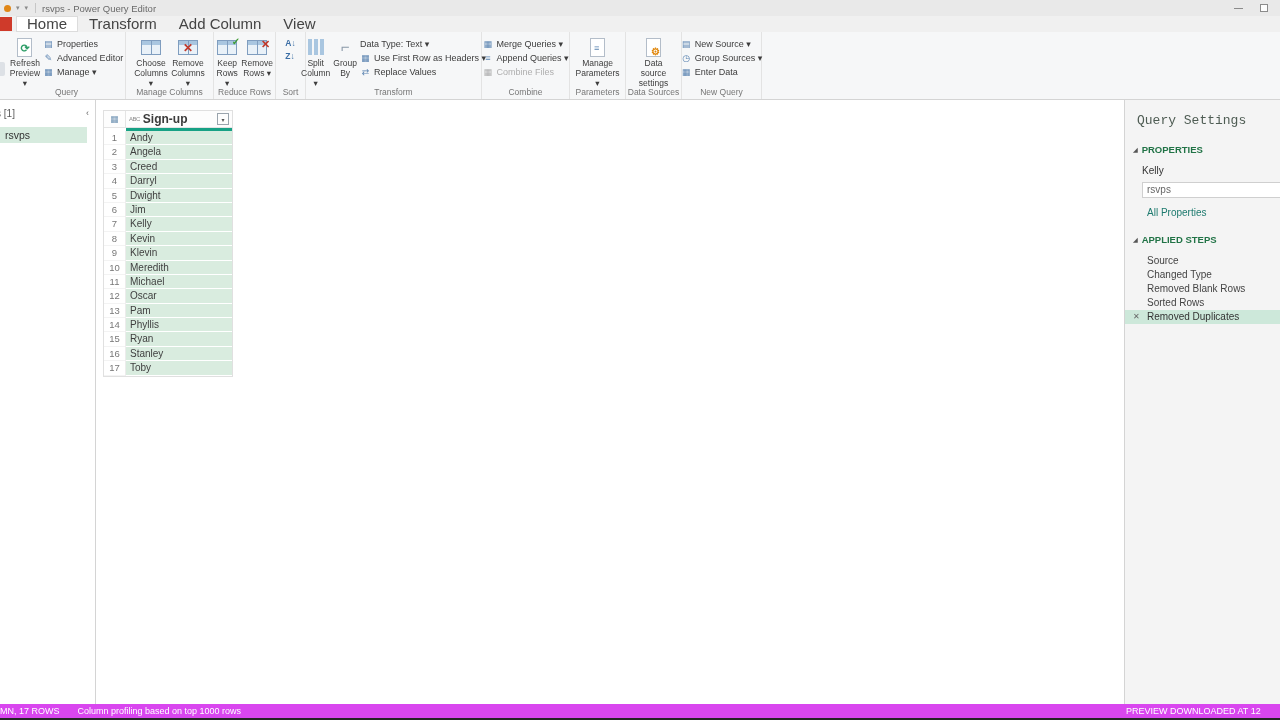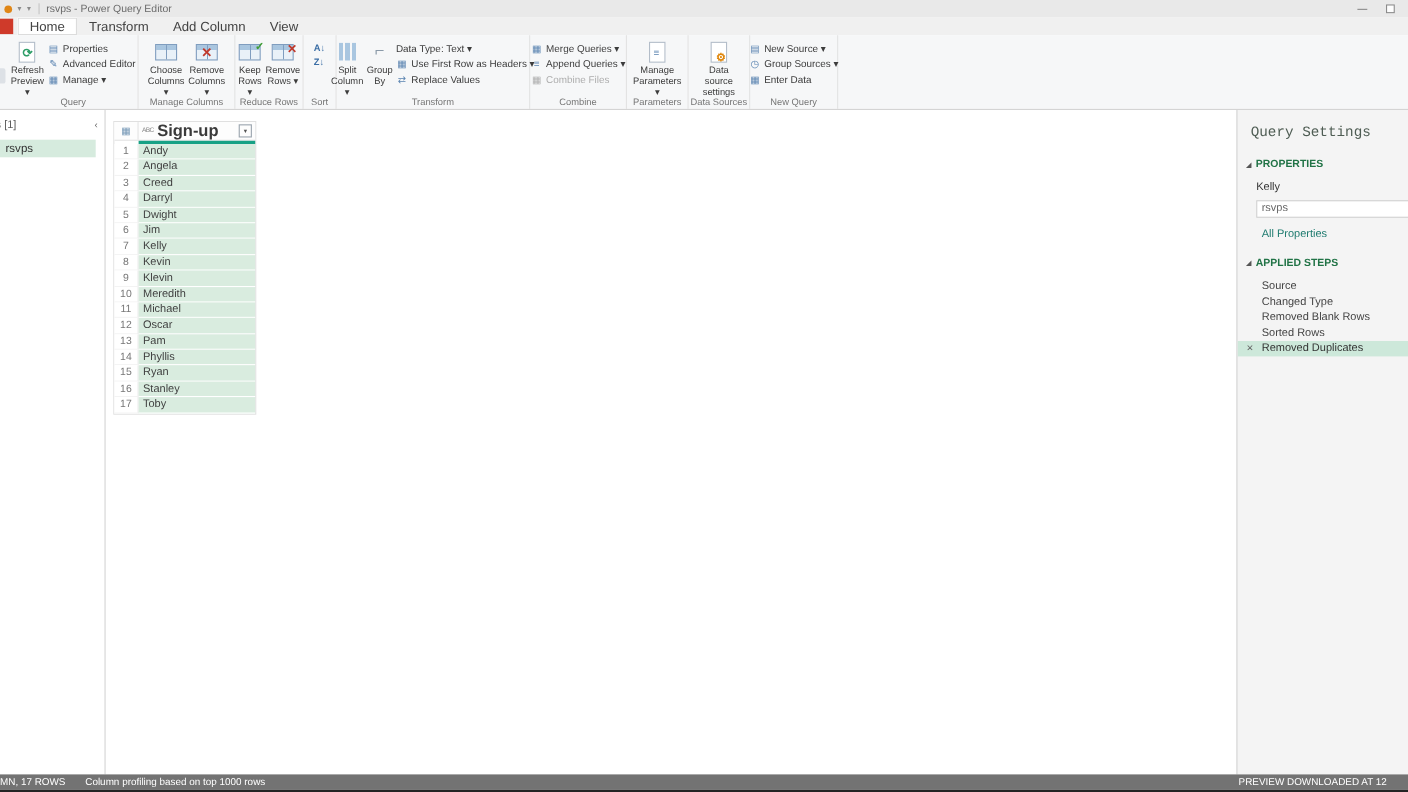--- a/index.html
+++ b/index.html
@@ -14,21 +14,21 @@
   .qat-arrow { font-size:7px; color:#8a8a8a; margin-left:5px; }
   .tb-sep { width:1px; height:10px; background:#c6c6c6; margin:0 6px 0 7px; }
   .win-controls { margin-left:auto; display:flex; align-items:center; gap:17px; margin-right:12px; }
   .min-glyph { width:9px; height:1px; background:#8b8b8b; }
   .restore-glyph { width:8px; height:8px; border:1px solid #8b8b8b; background:#fdfdfd; }
 
   
   .tabrow { position:absolute; left:0; top:16px; width:100%; height:16px; background:#f0f0f0; }
   .file-frag { position:absolute; left:0; top:1px; width:12px; height:14px; background:#cf3a2a; }
   .tabs { display:flex; margin-left:16px; height:16px; }
-  .tab { padding:0 11px; line-height:16px; font-size:12px; color:#444; }
+  .tab { padding:0 11px; line-height:16px; font-size:15px; color:#444; }
   .tab.selected { background:#fff; box-shadow:inset 0 0 0 1px #dcdcdc; }
 
   
   .ribbon { position:absolute; left:0; top:32px; width:100%; height:68px; background:#f6f7f8;
     border-bottom:1px solid #d4d4d4; display:flex; align-items:stretch; }
   .cut-frag { position:absolute; left:0; top:30px; width:5px; height:14px; background:#dde1e6;
     border-radius:0 2px 2px 0; }
   .rgroup { position:relative; border-right:1px solid #e3e3e3; padding:3px 2px 12px; }
   .rg-label { position:absolute; bottom:2px; left:0; width:100%; text-align:center;
     font-size:8.5px; color:#767676; white-space:nowrap; }
@@ -75,21 +75,21 @@
     color:#333; padding-left:5px; }
   .qp-item.selected { background:#d6ebde; }
 
   .canvas { position:absolute; left:97px; top:0; right:156px; height:100%; background:#fff; overflow:hidden; }
   .ptable { position:absolute; left:6px; top:10px; width:130px; border:1px solid #e0e0e0; background:#fff; }
   .thead { display:flex; height:17px; border-bottom:1px solid #e4e4e4; background:#fdfdfd; }
   .tcorner { width:22px; display:flex; align-items:center; justify-content:center;
     border-right:1px solid #e4e4e4; color:#7396b5; font-size:9px; }
   .thcell { flex:1; display:flex; align-items:center; padding:0 3px; gap:3px; }
   .type-icon { font-size:6px; color:#8a8a8a; letter-spacing:-0.5px; }
-  .col-name { font-size:15px; font-weight:bold; color:#3a3a3a; flex:1; }
+  .col-name { font-size:12px; font-weight:bold; color:#3a3a3a; flex:1; }
   .filter-btn { width:12px; height:12px; border:1px solid #9aa4ad; background:#fdfdfd;
     display:flex; align-items:center; justify-content:center; font-size:6px; color:#555; }
   .col-underline { height:3px; margin-left:22px; background:#17a185; }
   .trow { display:flex; height:14.4px; font-size:10px; }
   .rownum { width:22px; text-align:center; color:#777; font-size:9.5px; line-height:14.4px;
     border-right:1px solid #ececec; border-bottom:1px solid #f3f3f3; background:#fff; }
   .tcell { flex:1; background:#d9ecdf; border-bottom:1px solid #fff; padding-left:4px;
     line-height:14.4px; color:#3f3f3f; }
 
   .settings-pane { position:absolute; right:0; top:0; width:156px; height:100%;
@@ -104,21 +104,21 @@
     font-family:"Liberation Sans", sans-serif; }
   .all-props { margin:9px 0 0 22px; font-size:10px; color:#1d7a6e; }
   .steps { margin-top:9px; }
   .step { position:relative; height:14px; line-height:14px; padding-left:22px;
     font-size:10px; color:#444; }
   .step .step-x { position:absolute; left:8px; top:0; font-size:8px; color:#666; visibility:hidden; }
   .step.selected { background:#cde8da; color:#333; }
   .step.selected .step-x { visibility:visible; }
 
   
-  .statusbar { position:absolute; left:0; top:704px; width:100%; height:14px; background:#737373;
+  .statusbar { position:absolute; left:0; top:704px; width:100%; height:14px; background:#d946ef;
     color:#fff; overflow:hidden; font-size:9px; }
   .sb-left { position:absolute; left:0; top:0; line-height:14px; display:flex; gap:18px; white-space:nowrap; }
   .sb-right { position:absolute; left:1126px; top:0; line-height:14px; white-space:nowrap; }
   .bottom-strip { position:absolute; left:0; top:718px; width:100%; height:2px; background:#242424; }
 </style>
 </head>
 <body>
 
 <div class="app">
 

